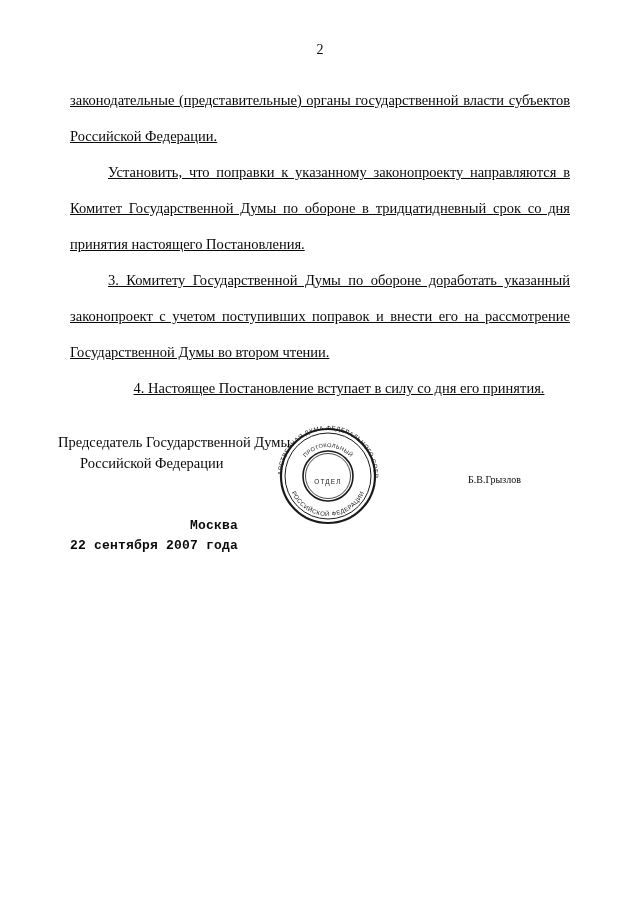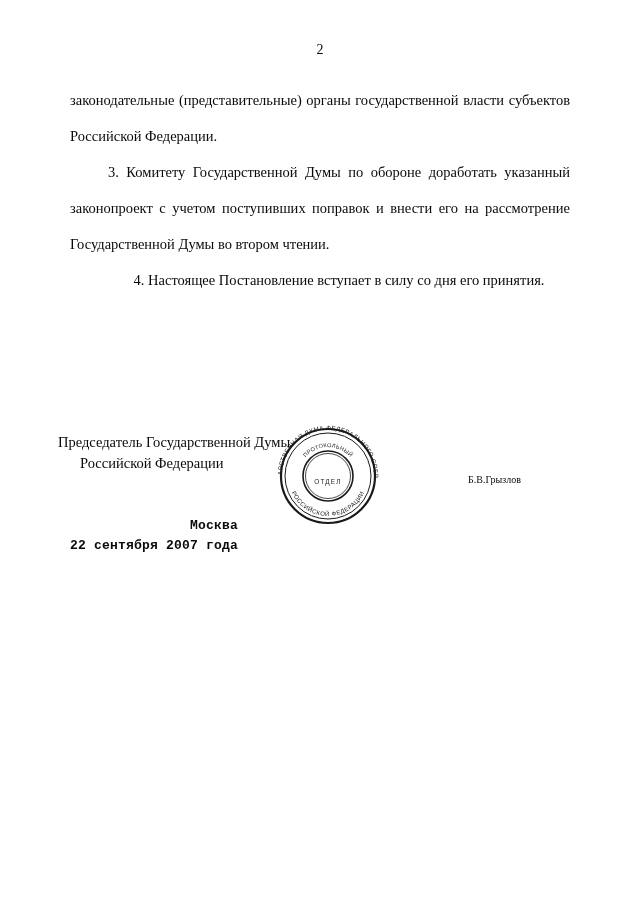--- a/index.html
+++ b/index.html
@@ -41,20 +41,21 @@
     top: 82px;
     width: 500px;
   }
 
   .para {
     font-size: 14.5px;
     line-height: 36px;
     text-align: justify;
     text-justify: inter-word;
     margin: 0 0 0 0;
+    text-decoration: underline;
   }
   .para.indent {
     text-indent: 38px;
   }
   .para.nojust {
     text-align: center;
   }
 
   .signature-block {
     position: absolute;
@@ -107,20 +108,21 @@
 </style>
 </head>
 <body>
 
 <div class="page">
 
   <div class="page-number">2</div>
 
   <div class="body-text">
     <p class="para">законодательные (представительные) органы государственной власти субъектов Российской Федерации.</p>
+    <p class="para indent">Установить, что поправки к указанному законопроекту направляются в Комитет Государственной Думы по обороне в тридцатидневный срок со дня принятия настоящего Постановления.</p>
     <p class="para indent">3. Комитету Государственной Думы по обороне доработать указанный законопроект с учетом поступивших поправок и внести его на рассмотрение Государственной Думы во втором чтении.</p>
     <p class="para indent nojust">4. Настоящее Постановление вступает в силу со дня его принятия.</p>
   </div>
 
   <div class="signature-block">
     <div class="sig-line l1">Председатель Государственной Думы</div>
     <div class="sig-line l3">Российской Федерации</div>
     <div class="signer-name">Б.В.Грызлов</div>
   </div>
 

